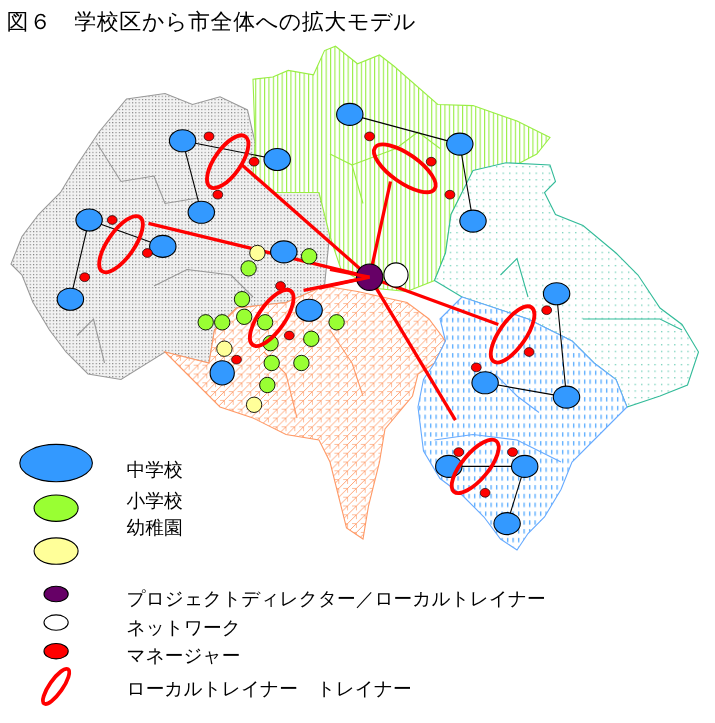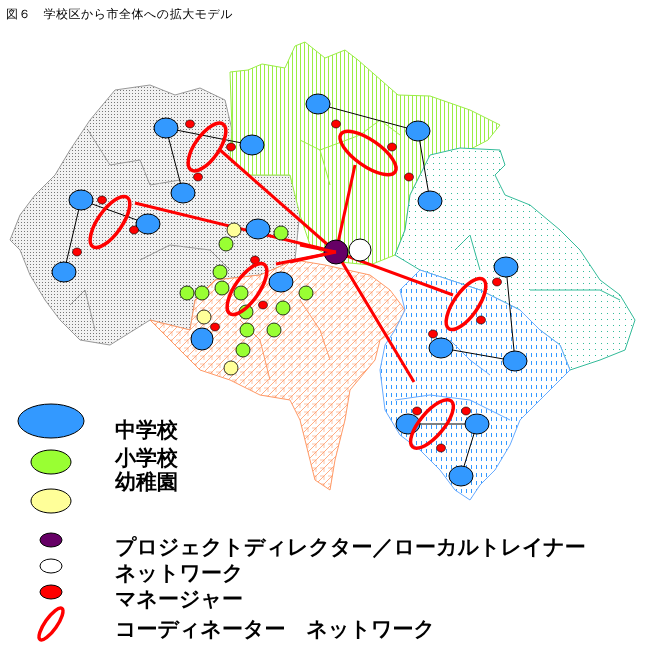--- a/index.html
+++ b/index.html
@@ -1,20 +1,20 @@
 <!DOCTYPE html>
 <html><head>
 <meta charset="utf-8">
 <style>
   html, body { margin:0; padding:0; background:#ffffff; }
   body { width:650px; height:657px; position:relative; overflow:hidden;
          font-family: "DejaVu Serif", "Liberation Serif", serif; color:#000; }
-  .title { position:absolute; left:6px; top:6px; font-size:12px; letter-spacing:0.5px;text-align:center; }
+  .title { position:absolute; left:6px; top:6px; font-size:20px; letter-spacing:0.5px;text-align:center; }
   .map { position:absolute; left:0; top:0; }
-  .legend-label { position:absolute; left:115px; font-size:21px; white-space:nowrap;font-weight:bold; }
+  .legend-label { position:absolute; left:115px; font-size:17px; white-space:nowrap; }
 </style>
 </head>
 <body>
 
 <div class="title">図６　学校区から市全体への拡大モデル</div>
 
 <svg class="map" width="650" height="657" viewBox="0 0 650 657">
   <defs>
     <pattern id="dotGray" width="3" height="3" patternUnits="userSpaceOnUse">
       <rect width="3" height="3" fill="#f2f2f2"></rect>
@@ -166,13 +166,13 @@
     <ellipse cx="51" cy="624" rx="19" ry="6" transform="rotate(-55 51 624)" fill="none" stroke="#ff0000" stroke-width="3.5"></ellipse>
   </g>
 </svg>
 
 <div class="legend-label" style="top:416px">中学校</div>
 <div class="legend-label" style="top:444px">小学校</div>
 <div class="legend-label" style="top:468px">幼稚園</div>
 <div class="legend-label" style="top:533px">プロジェクトディレクター／ローカルトレイナー</div>
 <div class="legend-label" style="top:559px">ネットワーク</div>
 <div class="legend-label" style="top:585px">マネージャー</div>
-<div class="legend-label" style="top:615px">コーディネーター　ネットワーク</div>
+<div class="legend-label" style="top:615px">ローカルトレイナー　トレイナー</div>
 
 </body></html>

